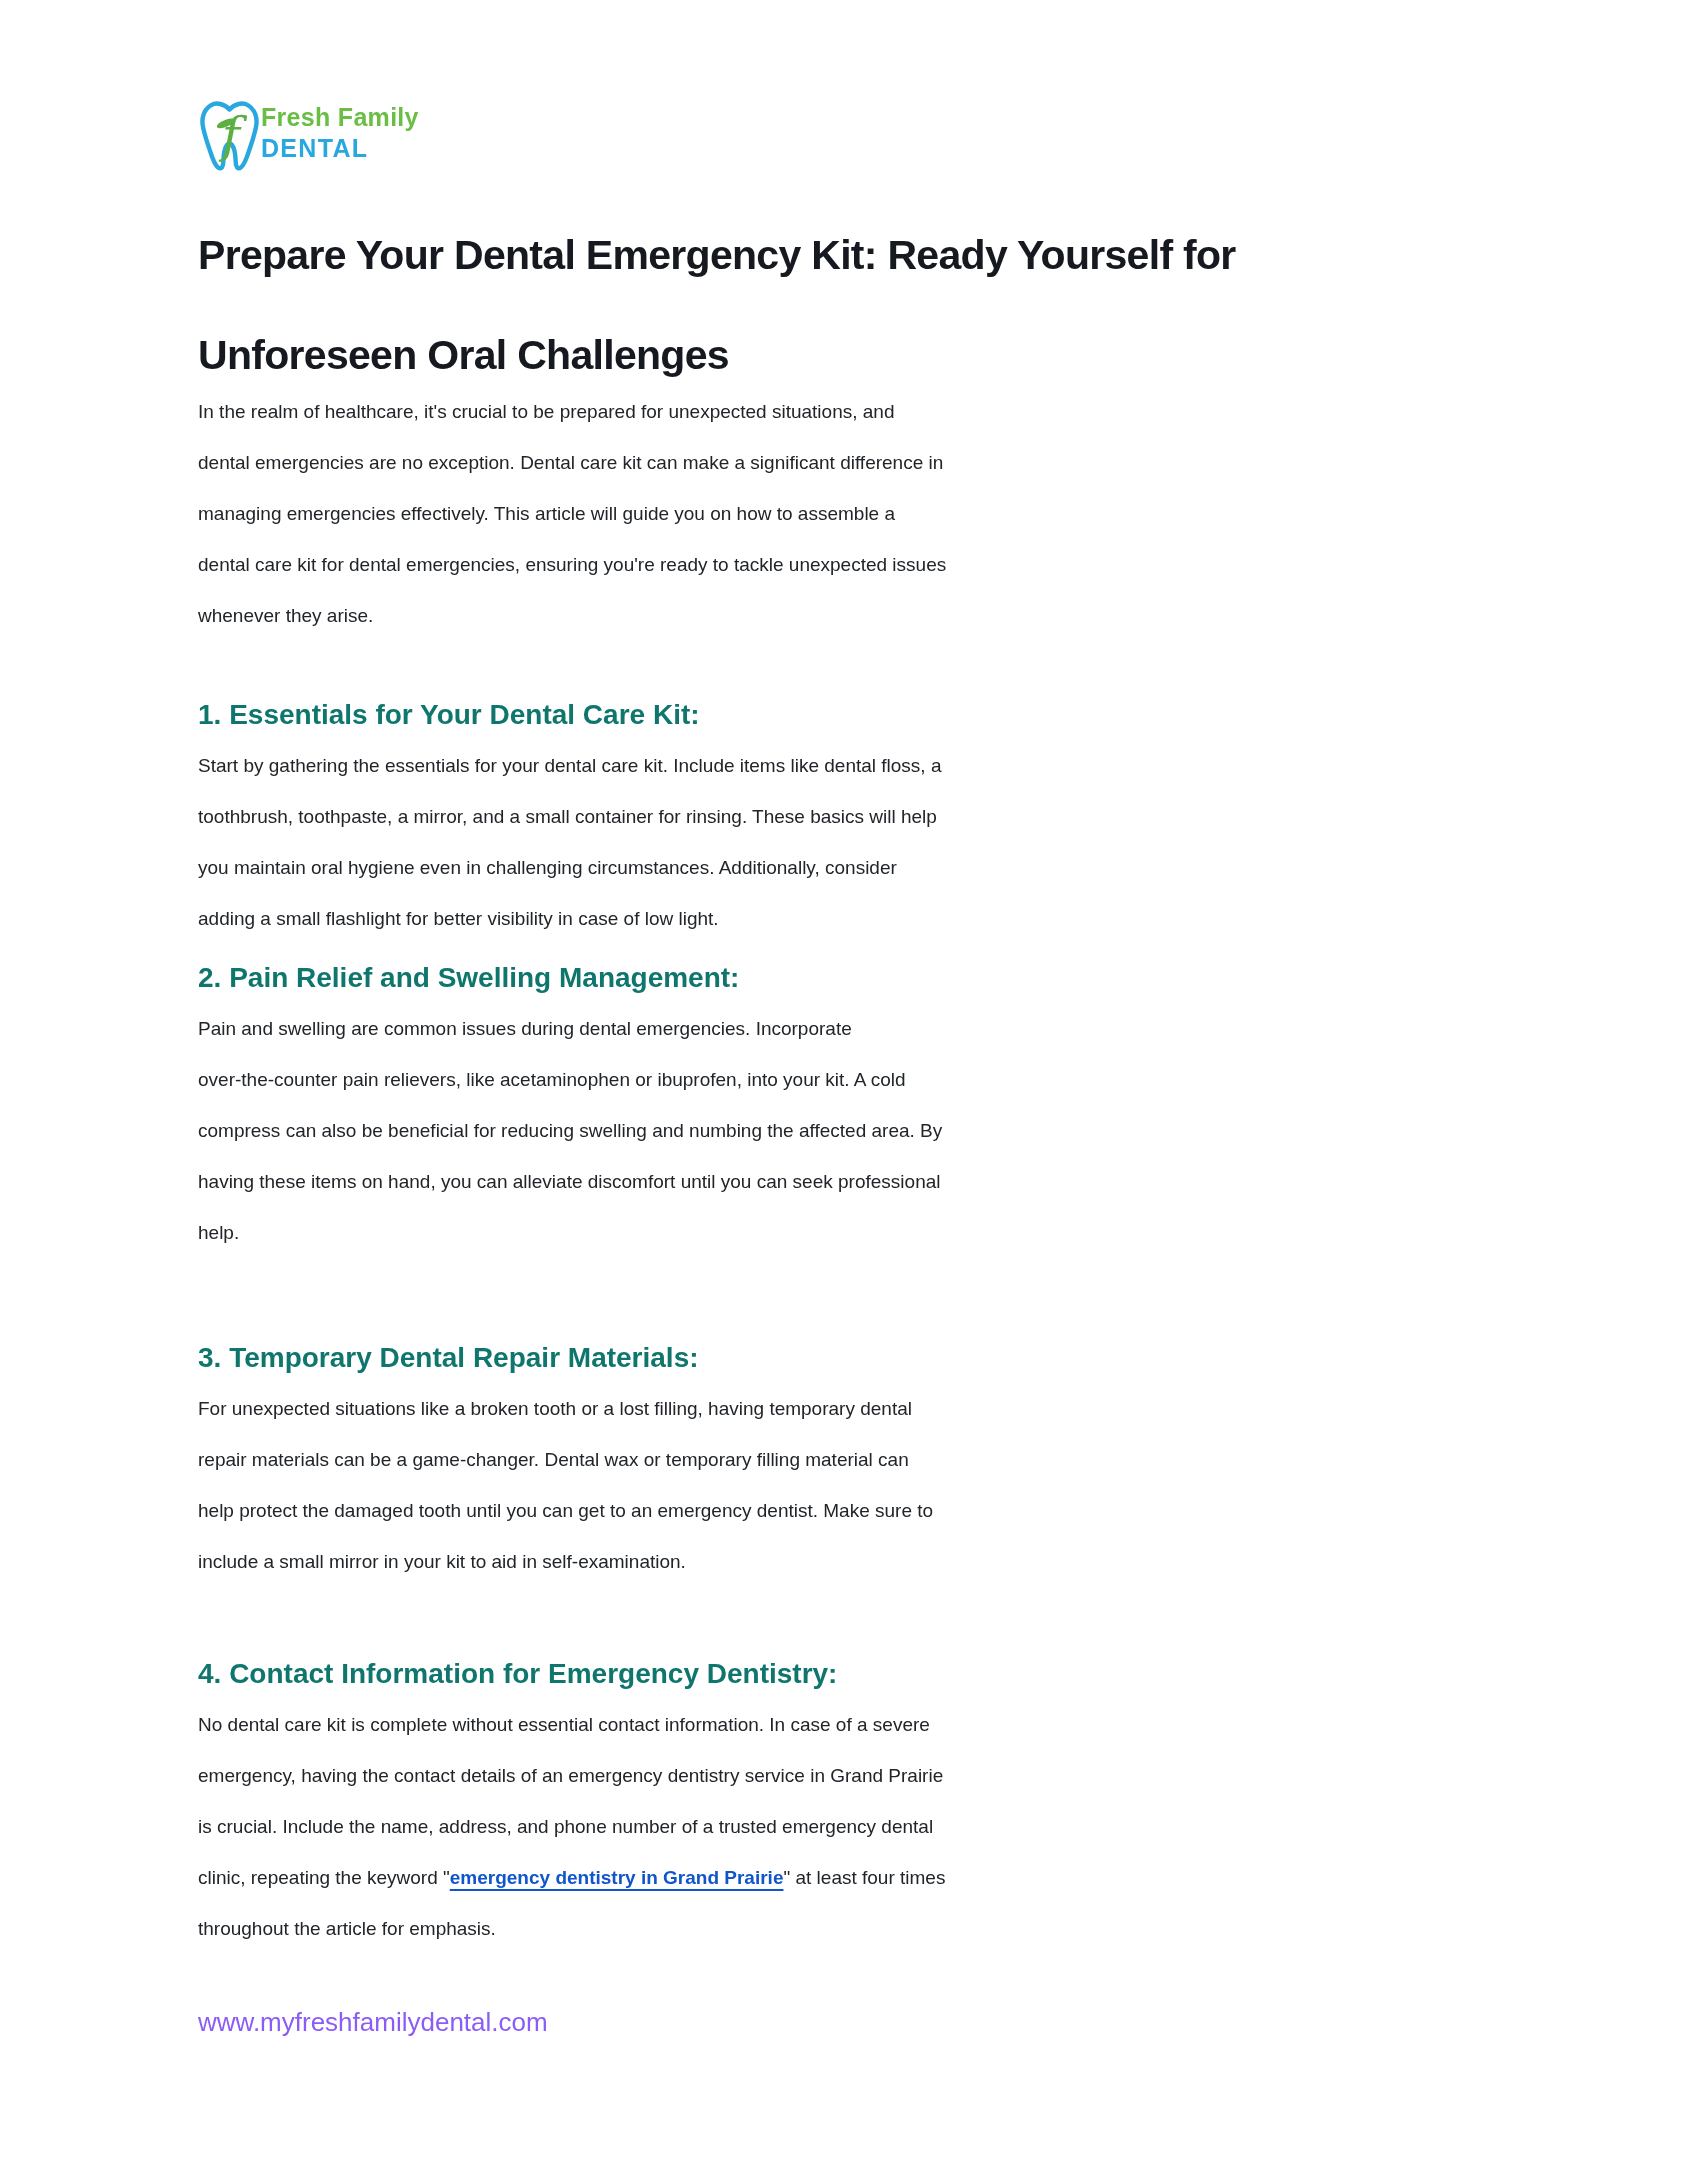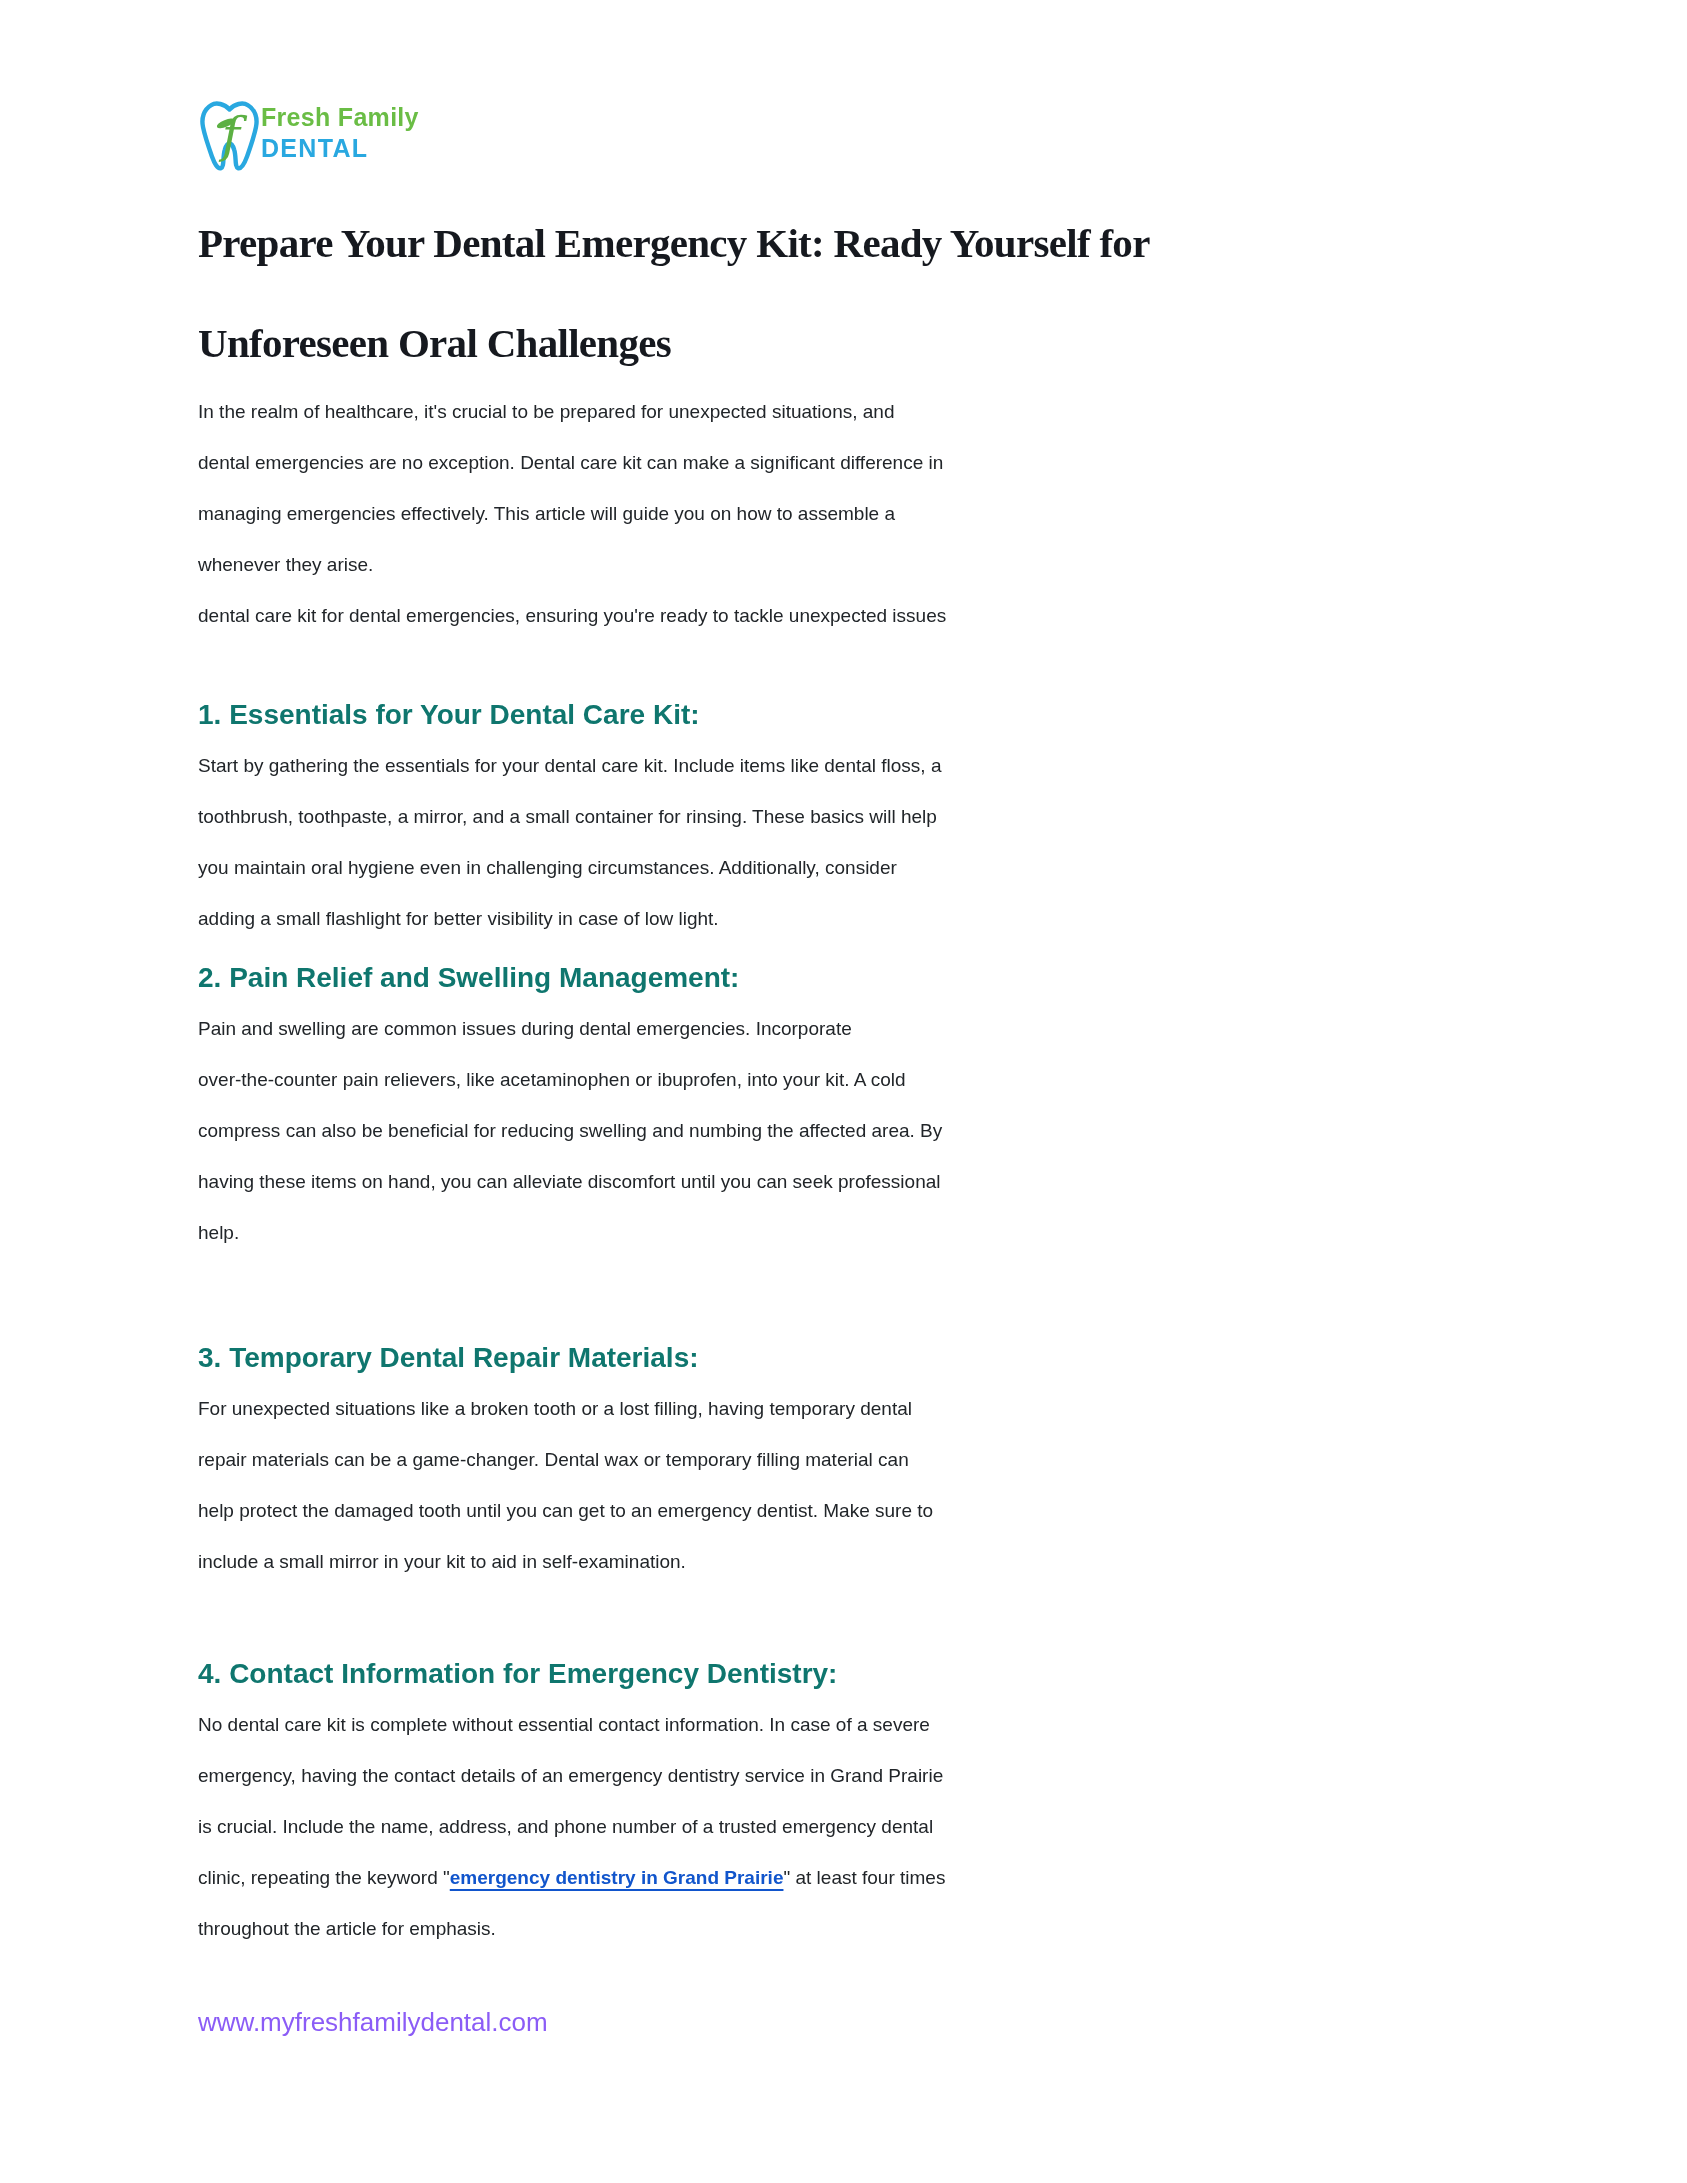--- a/index.html
+++ b/index.html
@@ -35,27 +35,26 @@
     font-weight: bold;
     color: #29a8e0;
     line-height: 36px;
     letter-spacing: 1.3px;
   }
 
   
   .doc-title {
     position: absolute;
     left: 198px;
-    top: 193px;
+    top: 205px;
     width: 1311px;
     font-size: 41px;
     font-weight: bold;
     color: #16191f;
     letter-spacing: -0.7px;
-    font-family: Liberation Serif, serif;
   }
   .doc-title .t-line { line-height: 100px; white-space: nowrap; }
 
   
   .block { position: absolute; left: 198px; width: 1325px; }
   .intro   { top: 386px; }
   .sec-1   { top: 689px; }
   .sec-2   { top: 952px; }
   .sec-3   { top: 1332px; }
   .sec-4   { top: 1648px; }
@@ -110,22 +109,22 @@
 
   <h1 class="doc-title" style="margin:0;">
     <div class="t-line">Prepare Your Dental Emergency Kit: Ready Yourself for</div>
     <div class="t-line">Unforeseen Oral Challenges</div>
   </h1>
 
   <div class="block intro">
     <div class="line">In the realm of healthcare, it's crucial to be prepared for unexpected situations, and</div>
     <div class="line">dental emergencies are no exception. Dental care kit can make a significant difference in</div>
     <div class="line">managing emergencies effectively. This article will guide you on how to assemble a</div>
+    <div class="line">dental care kit for dental emergencies, ensuring you're ready to tackle unexpected issues</div>
     <div class="line">whenever they arise.</div>
-    <div class="line">dental care kit for dental emergencies, ensuring you're ready to tackle unexpected issues</div>
   </div>
 
   <div class="block sec-1">
     <div class="heading">1. Essentials for Your Dental Care Kit:</div>
     <div class="line">Start by gathering the essentials for your dental care kit. Include items like dental floss, a</div>
     <div class="line">toothbrush, toothpaste, a mirror, and a small container for rinsing. These basics will help</div>
     <div class="line">you maintain oral hygiene even in challenging circumstances. Additionally, consider</div>
     <div class="line">adding a small flashlight for better visibility in case of low light.</div>
   </div>
 

